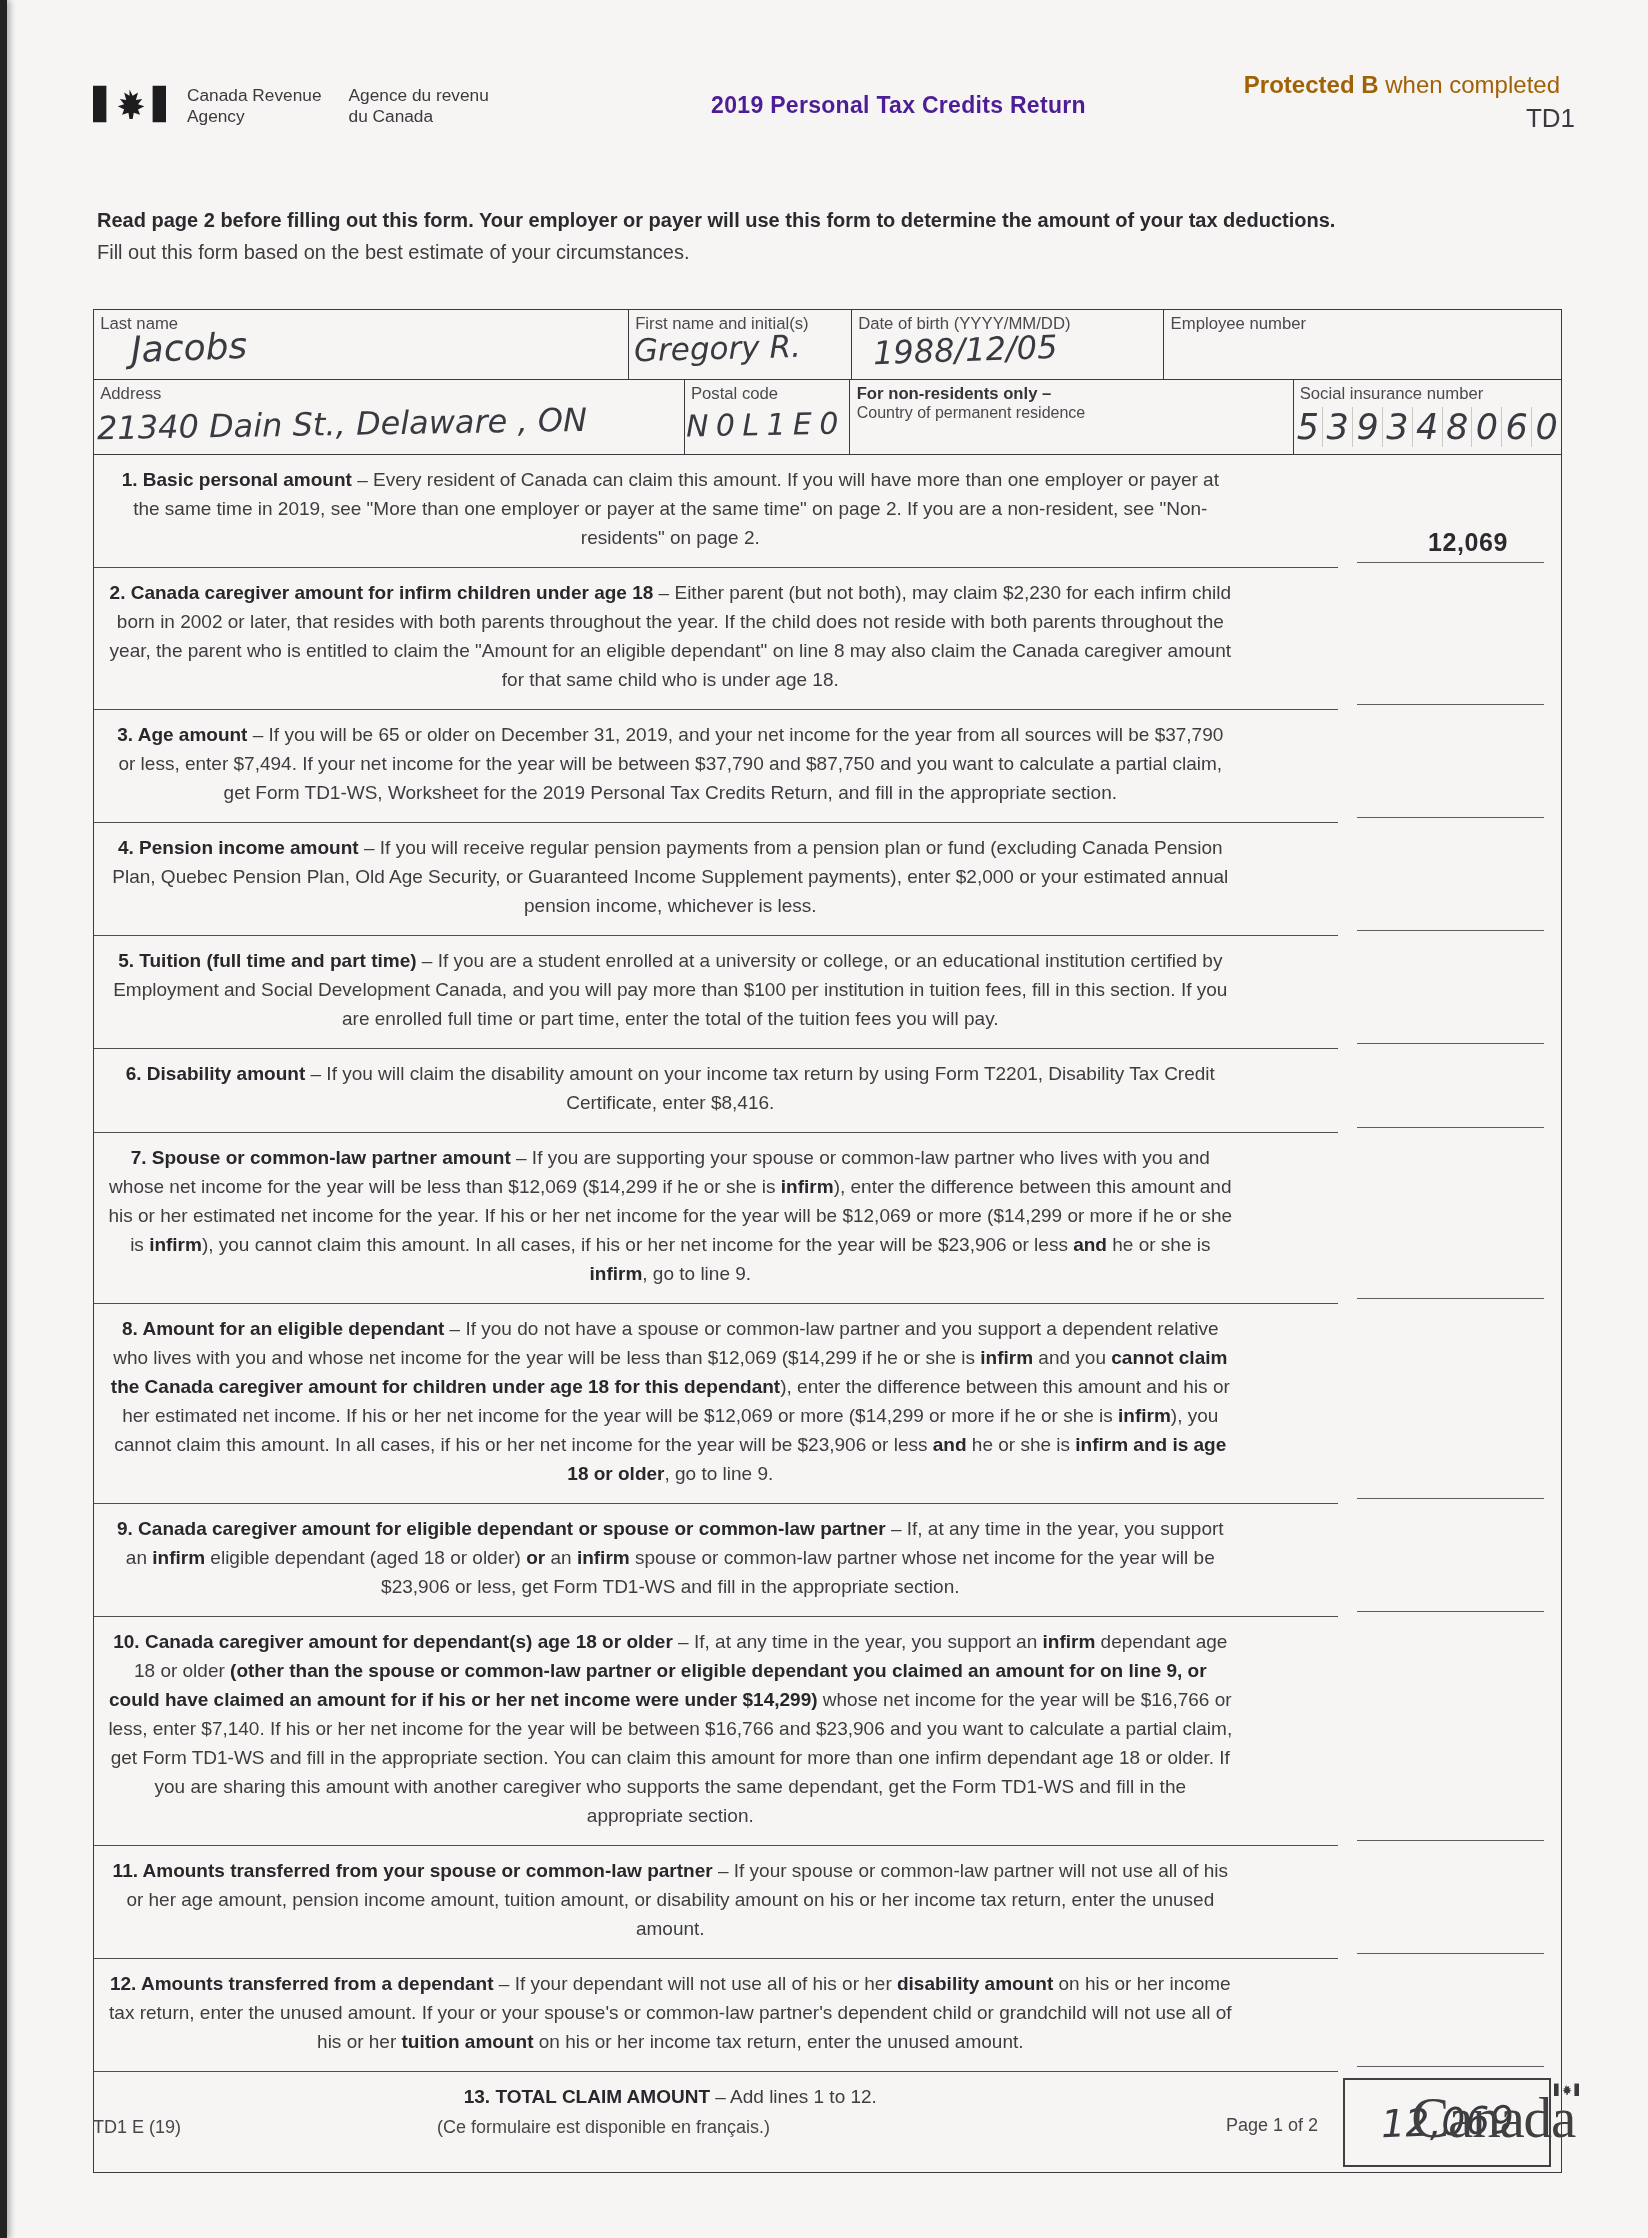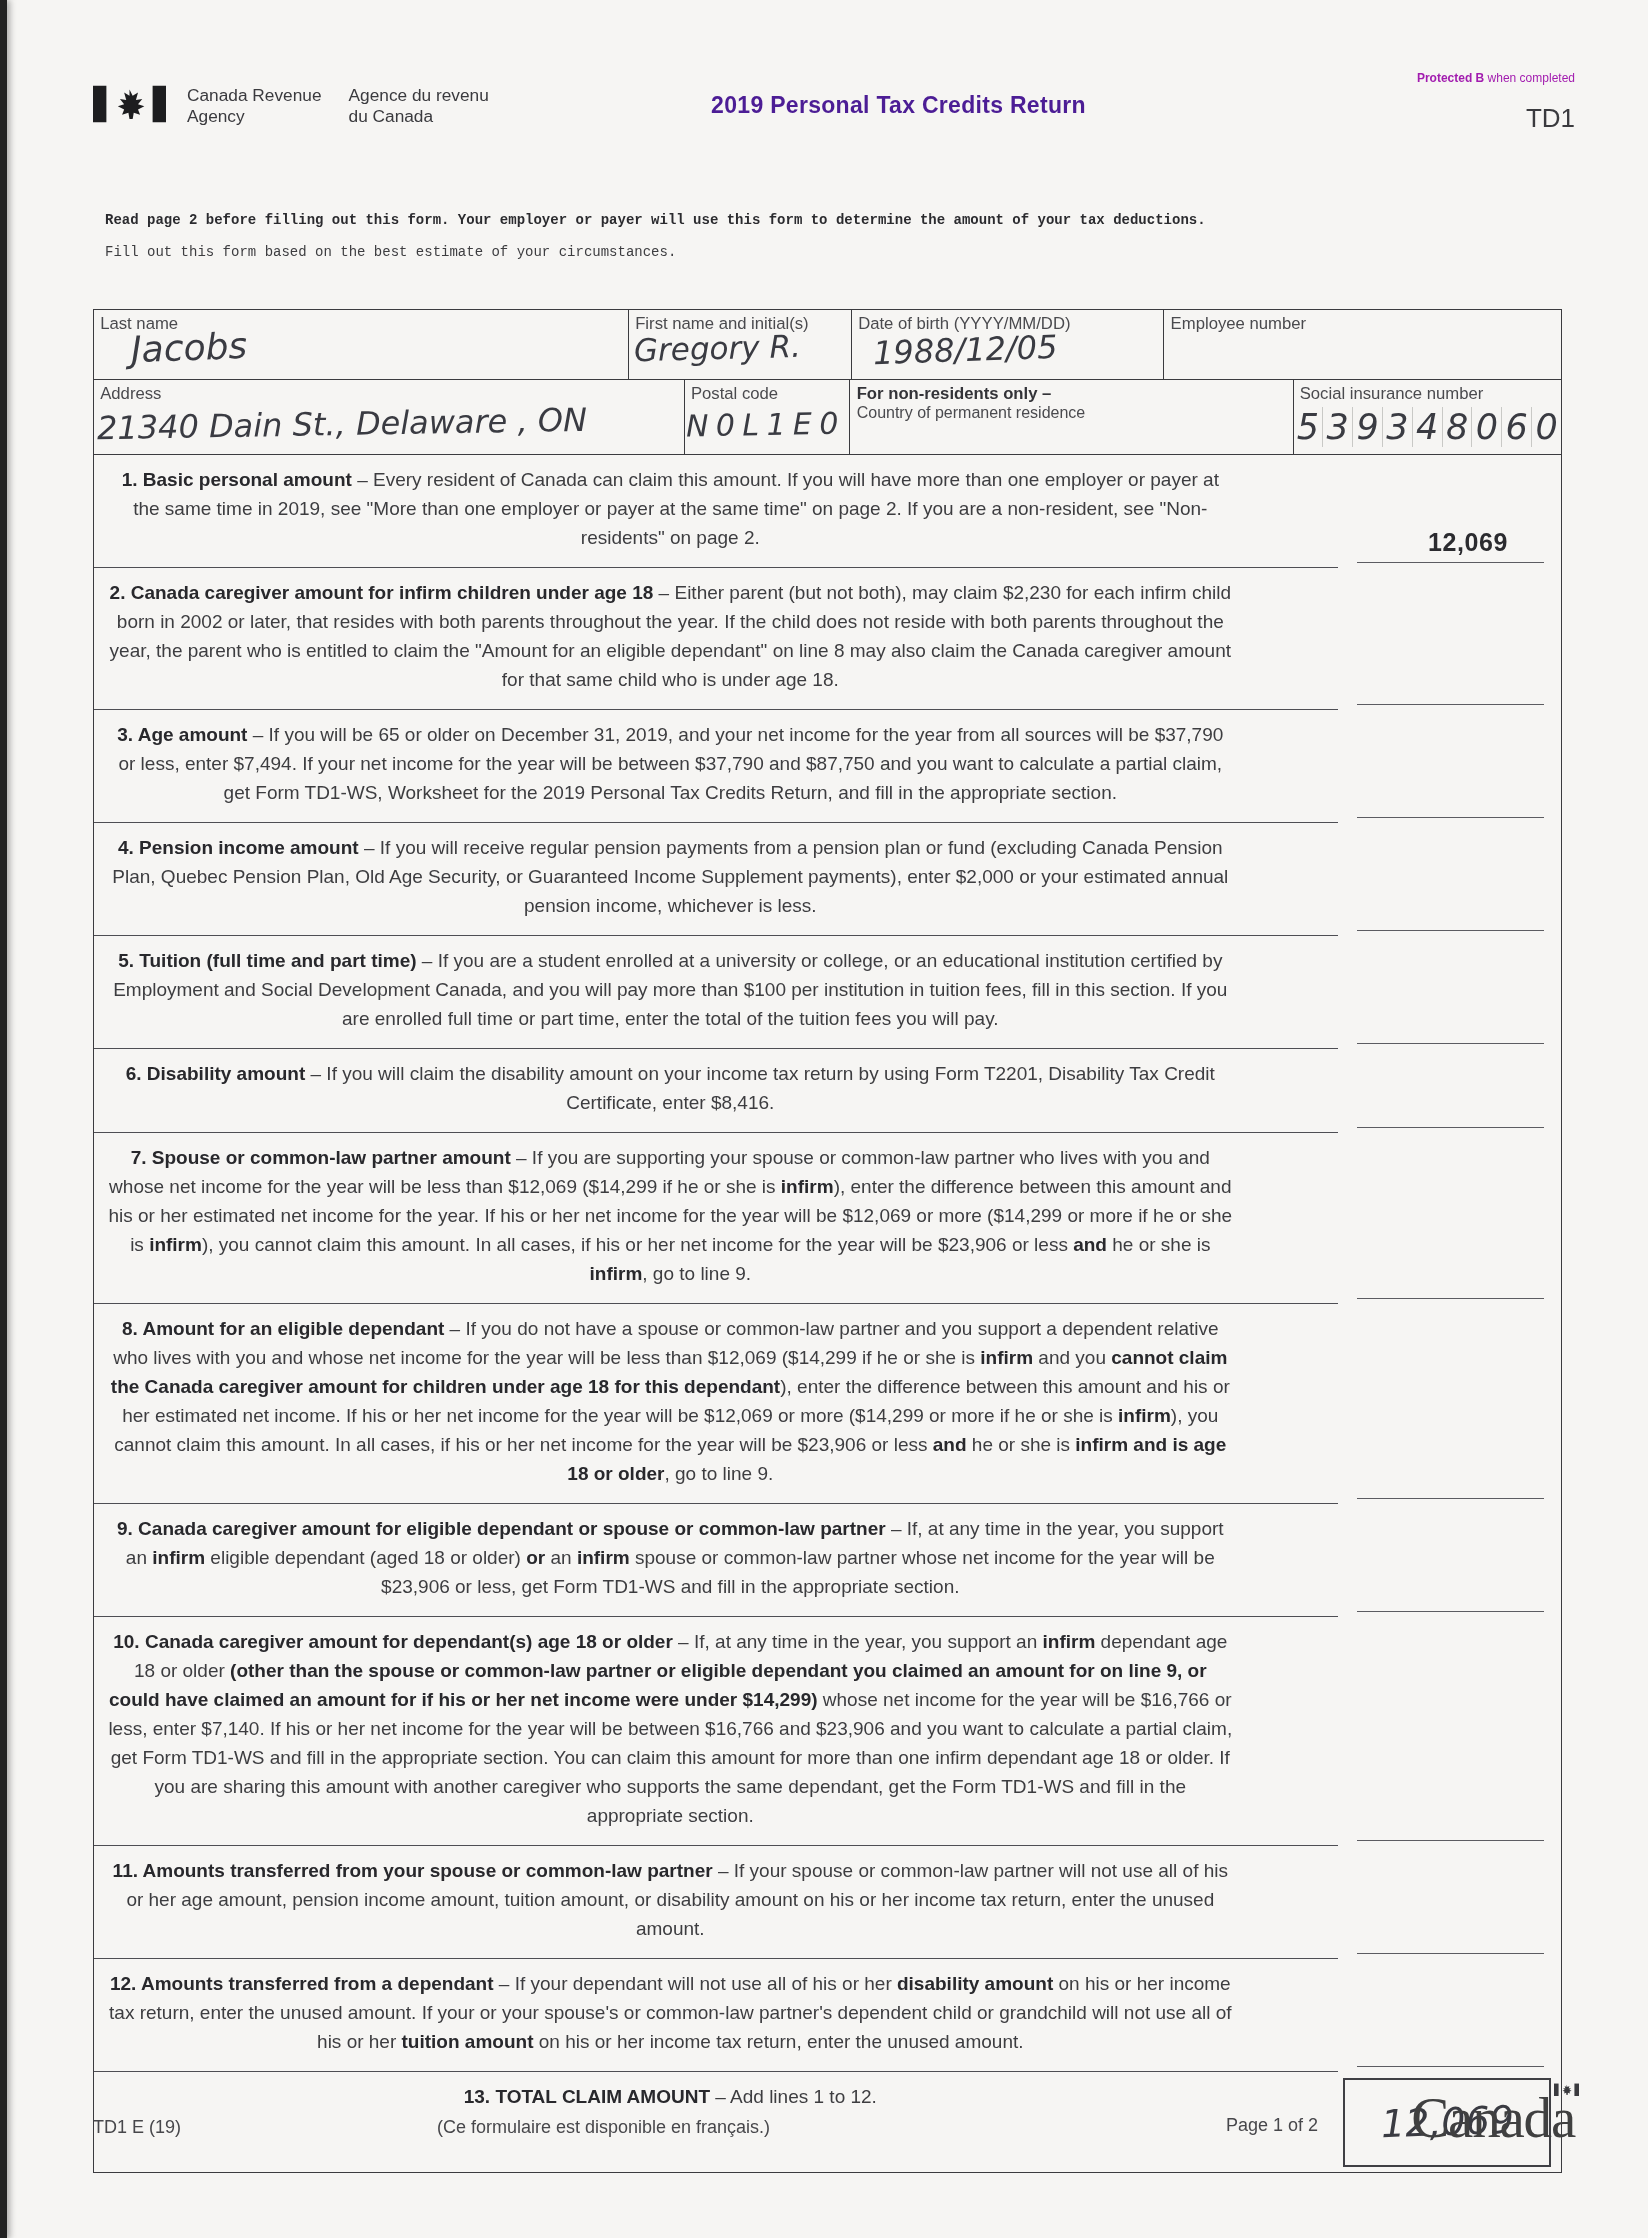--- a/index.html
+++ b/index.html
@@ -12,26 +12,26 @@
   .scan-edge{position:absolute;left:0;top:0;width:7.4px;height:100%;background:#222;box-shadow:2.5px 0 6.2px rgba(60,60,60,.45);}
   .sheet{position:absolute;left:0;top:0;width:100%;height:100%;}
 
   
   .hdr{position:absolute;left:93px;top:71px;width:1482px;height:111px;}
   .logo-wrap{position:absolute;left:0;top:13.6px;display:flex;align-items:flex-start;}
   .flag-logo{width:73px;height:38px;}
   .agency{margin-left:21px;font-size:17.3px;line-height:21px;color:#3a3a3e;}
   .agency.fr{margin-left:27px;}
   .hdr-title{position:absolute;left:465px;top:21px;width:681px;text-align:center;font-size:23px;font-weight:bold;color:#4c1d95;letter-spacing:0.3px;}
-  .prot{position:absolute;right:0;top:0;font-size:12px;color:#a21caf;text-align:right;}
+  .prot{position:absolute;right:15px;top:0;font-size:24px;color:#a16207;text-align:right;}
   .prot .pb{font-weight:bold;}
   .td1{position:absolute;right:0;top:32px;font-size:26px;color:#3a3a3e;text-align:right;}
 
   
-  .intro{position:absolute;left:105px;top:204px;width:1399px;font-size:14px;line-height:32px;font-family:Liberation Mono, monospace;}
+  .intro{position:absolute;left:97px;top:204px;width:1399px;font-size:20px;line-height:32px;}
   .intro .b1{font-weight:bold;color:#2b2b2f;}
   .intro .b2{color:#3d3d40;}
 
   
   .formbox{position:absolute;left:93px;top:309px;width:1467px;border:1.9px solid #3b3b3f;background:transparent;}
   .idgrid{border-bottom:1.9px solid #3b3b3f;}
   .idrow{display:grid;position:relative;}
   .idrow1{grid-template-columns:36.4% 15.2% 21.3% 27.1%;height:69px;border-bottom:1.9px solid #3b3b3f;}
   .idrow2{grid-template-columns:40.2% 11.3% 30.2% 18.3%;height:74px;}
   .idcell{position:relative;border-left:1.9px solid #3b3b3f;overflow:visible;}

